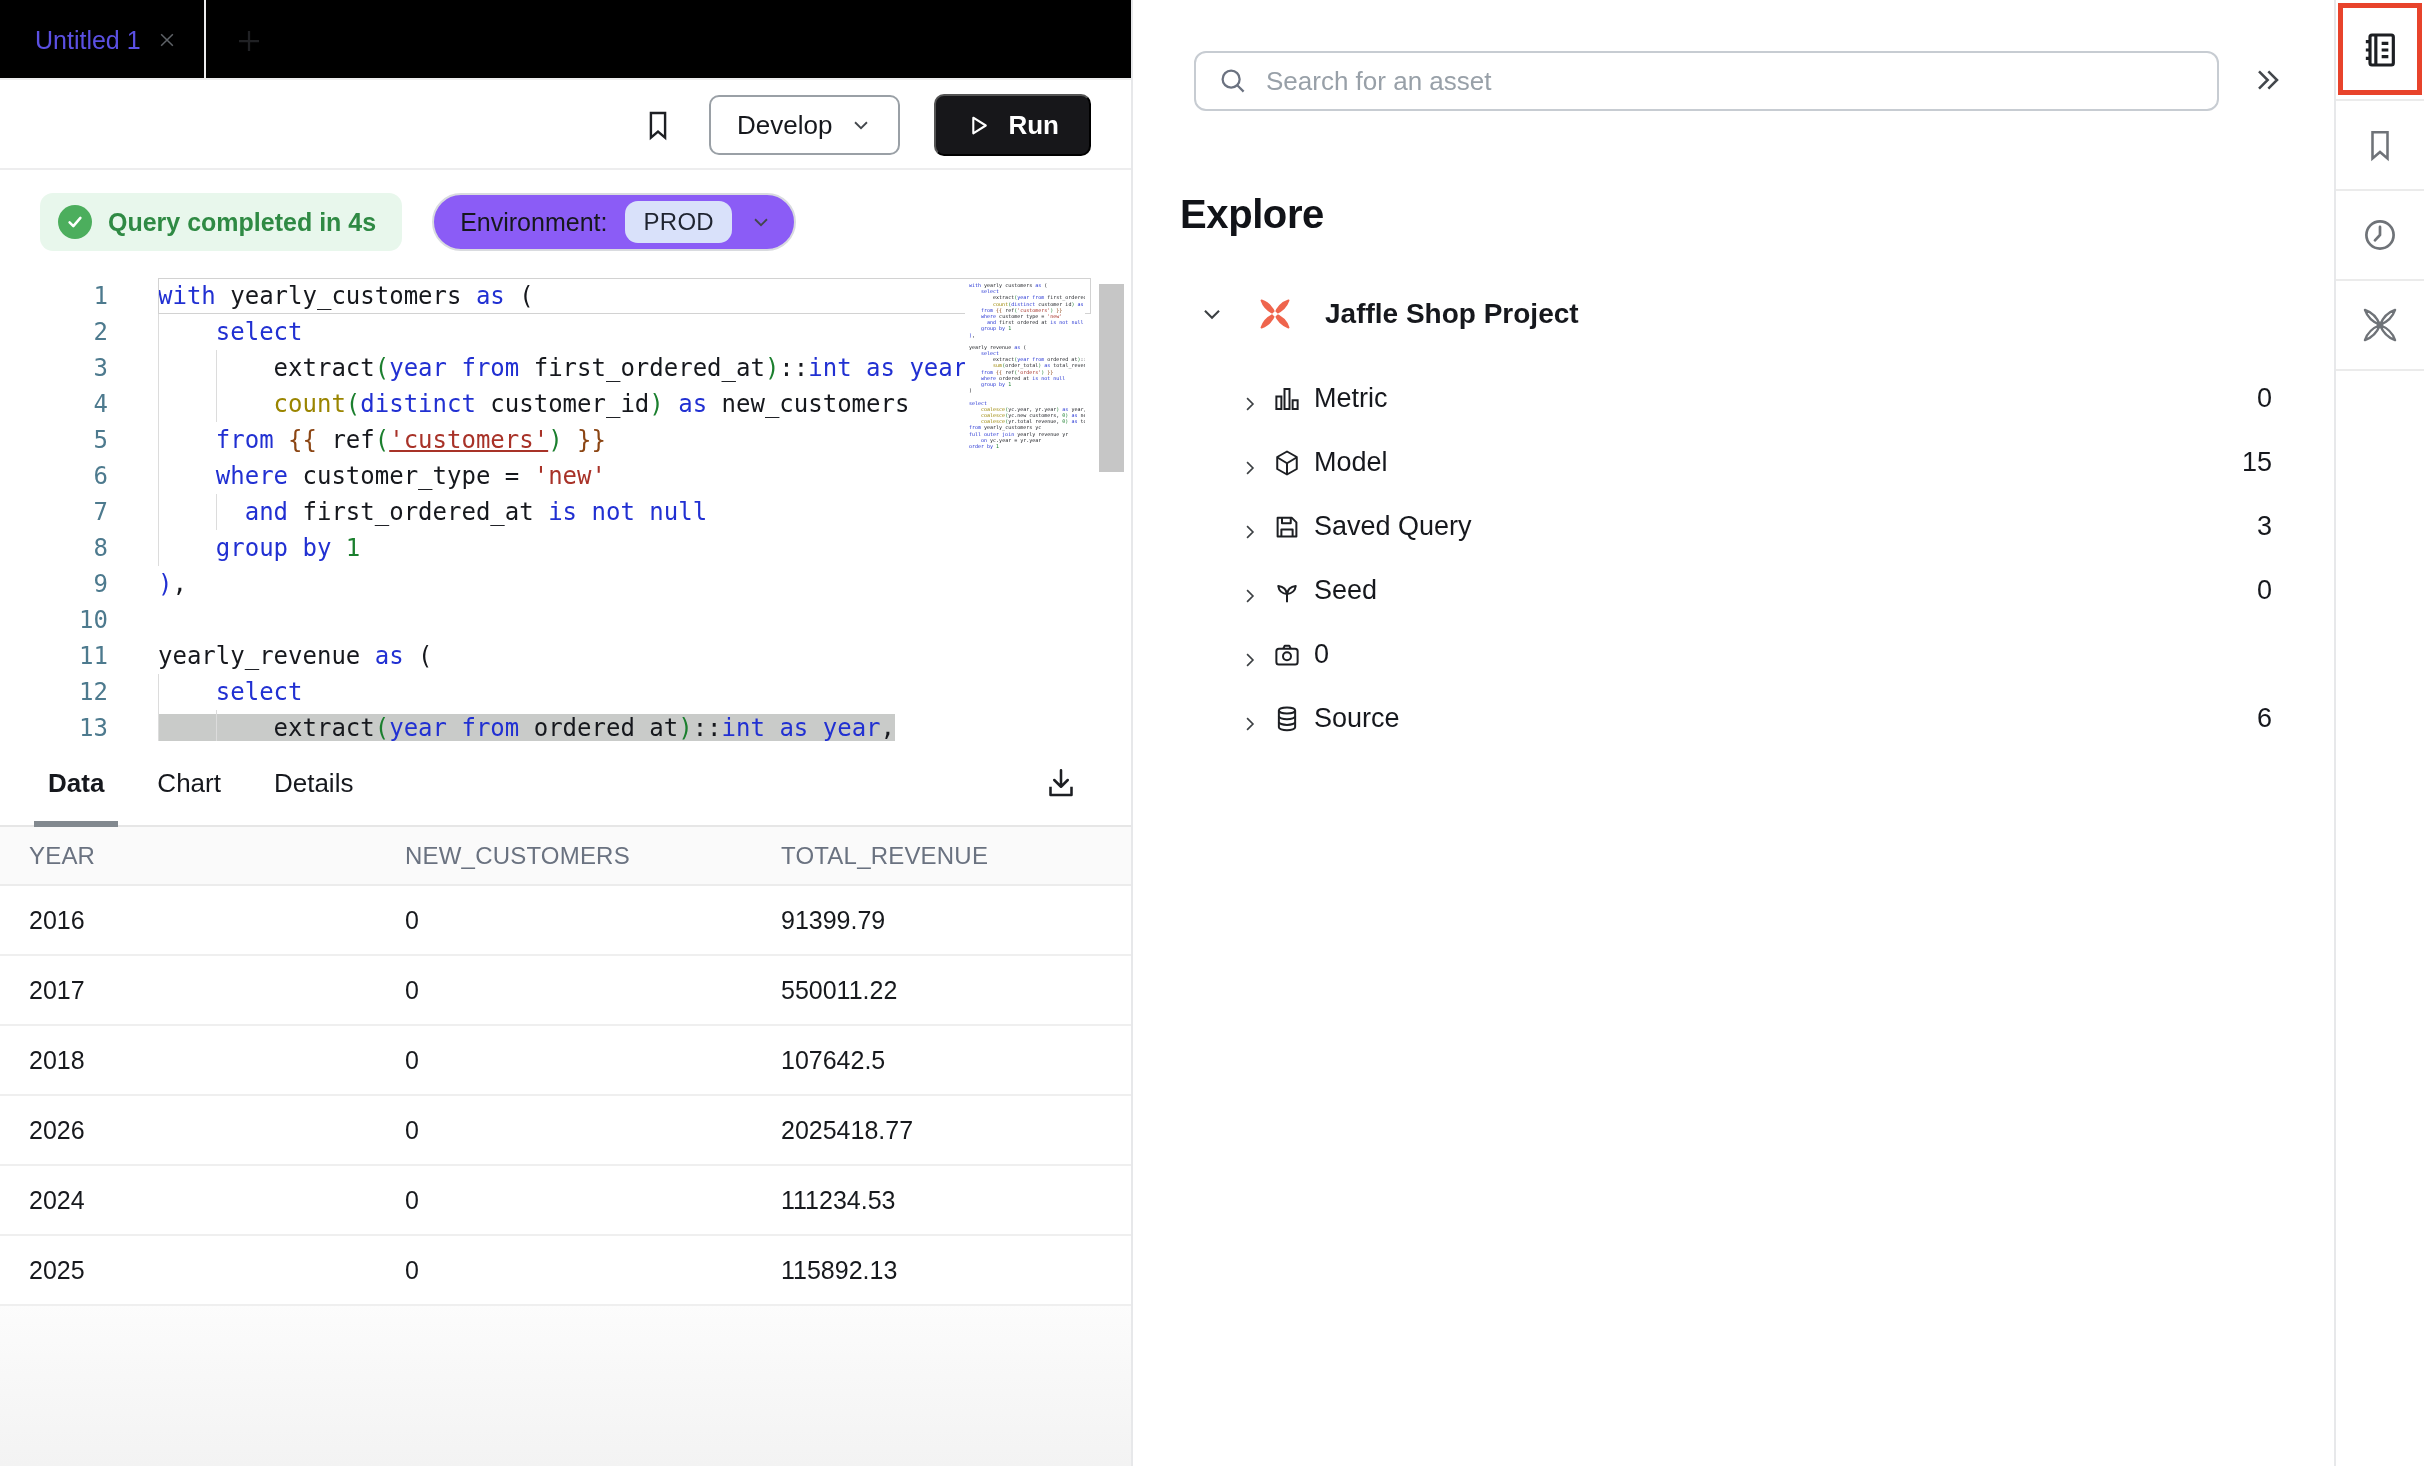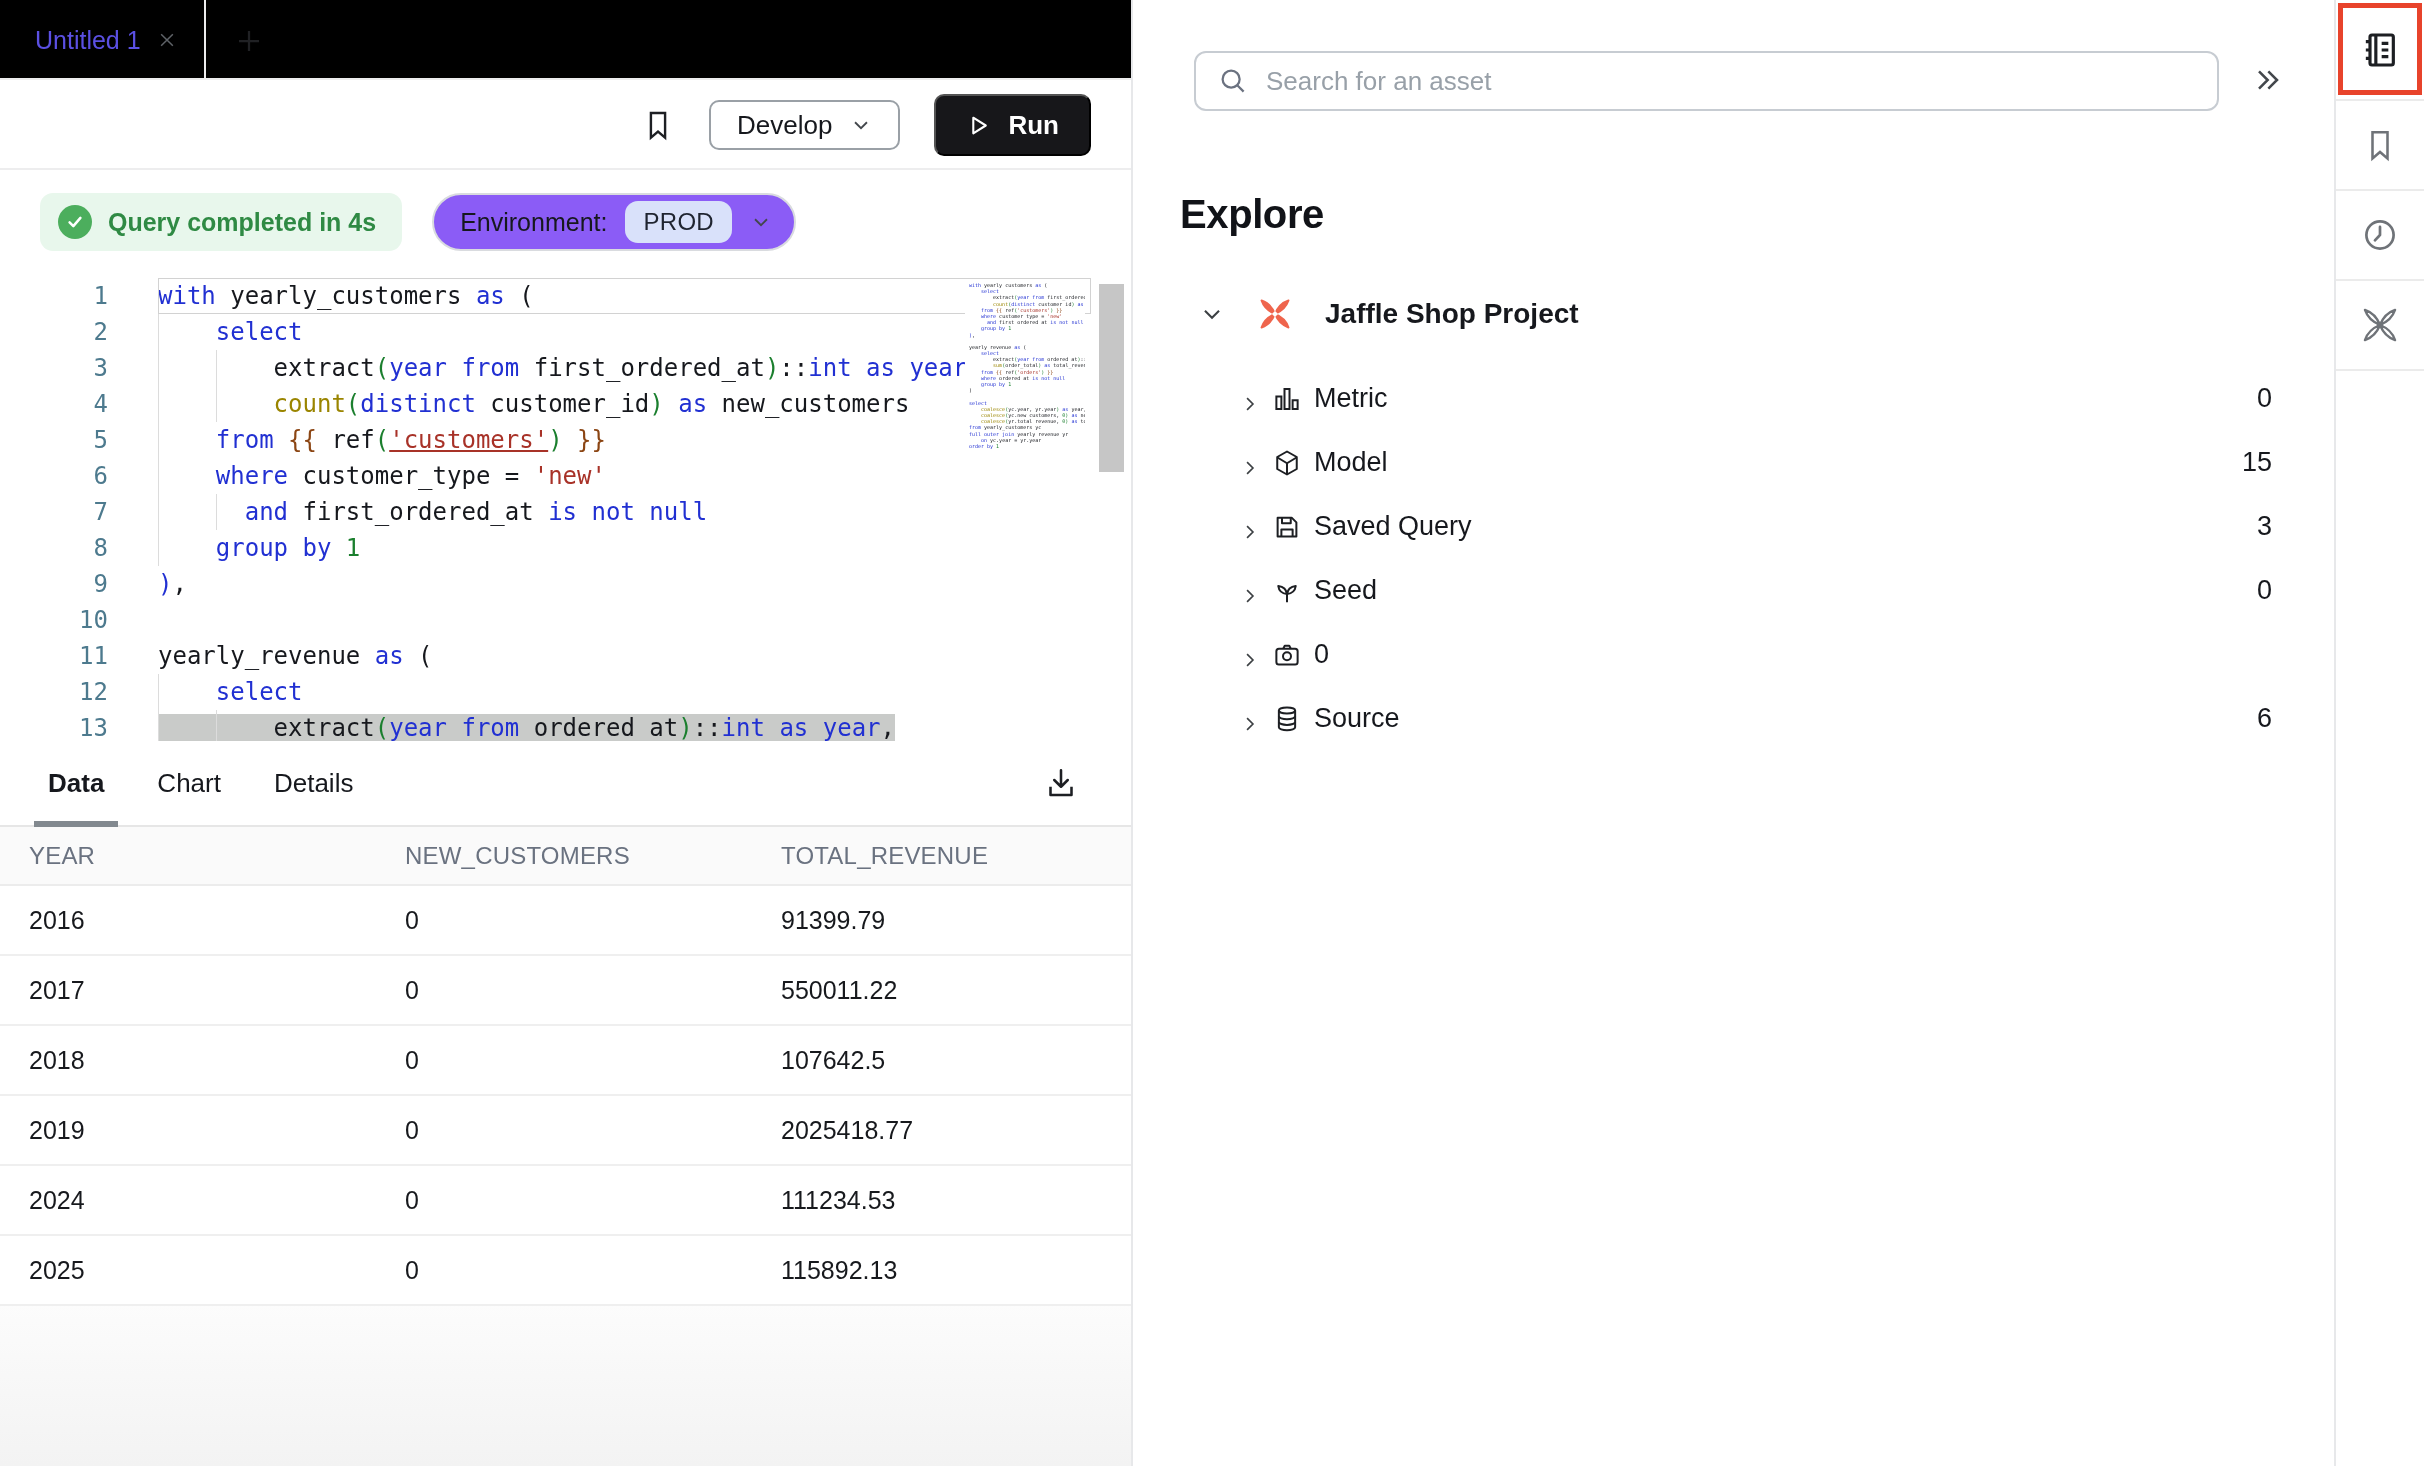--- a/index.html
+++ b/index.html
@@ -11,21 +11,21 @@
   .left-pane { position:absolute; top:0; left:0; width:1133px; height:1466px; border-right:2px solid #e7e8ea; background:#fff; }
 
   .tabbar { position:absolute; top:0; left:0; right:0; height:80px; border-bottom:2px solid #ededee; background:#000000; }
   .tab { position:absolute; left:0; top:0; width:206px; height:80px; border-right:2px solid #ededee; display:flex; align-items:center; padding-left:35px; gap:16px; cursor:pointer; }
   .tab-title { color:#5b50e3; font-size:25px; white-space:nowrap; }
   .icon-btn { display:flex; align-items:center; justify-content:center; cursor:pointer; color:#4b4f55; }
   .plus-btn { position:absolute; left:228px; top:20px; width:42px; height:42px; color:#202124; }
 
   .toolbar { position:absolute; top:82px; left:0; right:0; height:88px; border-bottom:2px solid #ededee; display:flex; align-items:center; justify-content:flex-end; gap:34px; padding-right:40px; background:#fff; }
   .bookmark-tb { color:#1d1f23; }
-  .btn-develop { height:50px; padding:8px 26px; border:2px solid #9aa0a6; border-radius:10px; font-size:26px; color:#16181d; background:#fff; display:flex; align-items:center; gap:18px; cursor:pointer; }
+  .btn-develop { height:60px; padding:8px 26px; border:2px solid #9aa0a6; border-radius:10px; font-size:26px; color:#16181d; background:#fff; display:flex; align-items:center; gap:18px; cursor:pointer; }
   .btn-run { height:62px; padding:0 30px; background:#17171a; color:#fff; border-radius:10px; font-size:26px; font-weight:600; display:flex; align-items:center; gap:17px; cursor:pointer; }
 
   .statusrow { position:absolute; top:172px; left:0; right:0; height:100px; display:flex; align-items:center; gap:30px; padding-left:40px; }
   .pill-green { background:#e8f7ec; color:#2f8a44; font-weight:600; font-size:25px; height:58px; border-radius:13px; display:flex; align-items:center; gap:16px; padding:0 26px 0 18px; }
   .check-circle { width:34px; height:34px; border-radius:50%; background:#4cae5d; color:#fff; display:flex; align-items:center; justify-content:center; flex:0 0 auto; }
   .pill-env { border:2px solid #d9dbdf; border-radius:29px; height:58px; display:flex; align-items:center; gap:18px; padding:0 22px 0 26px; font-size:25px; background:#8b5cf6; cursor:pointer; }
   .badge-prod { background:#d9e1fa; border-radius:13px; padding:7px 18px; font-size:24px; font-weight:500; color:#1f2430; letter-spacing:.3px; }
 
   
   .editor { position:absolute; top:278px; left:0; right:0; height:463px; overflow:hidden; font-family:"DejaVu Sans Mono",monospace; font-size:24px; background:#fff; }
@@ -211,21 +211,21 @@
           <span>2017</span>
           <span>0</span>
           <span>550011.22</span>
         </div>
         <div class="trow">
           <span>2018</span>
           <span>0</span>
           <span>107642.5</span>
         </div>
         <div class="trow">
-          <span>2019</span>
+          <span>2026</span>
           <span>0</span>
           <span>2025418.77</span>
         </div>
         <div class="trow">
           <span>2024</span>
           <span>0</span>
           <span>111234.53</span>
         </div>
         <div class="trow">
           <span>2025</span>

